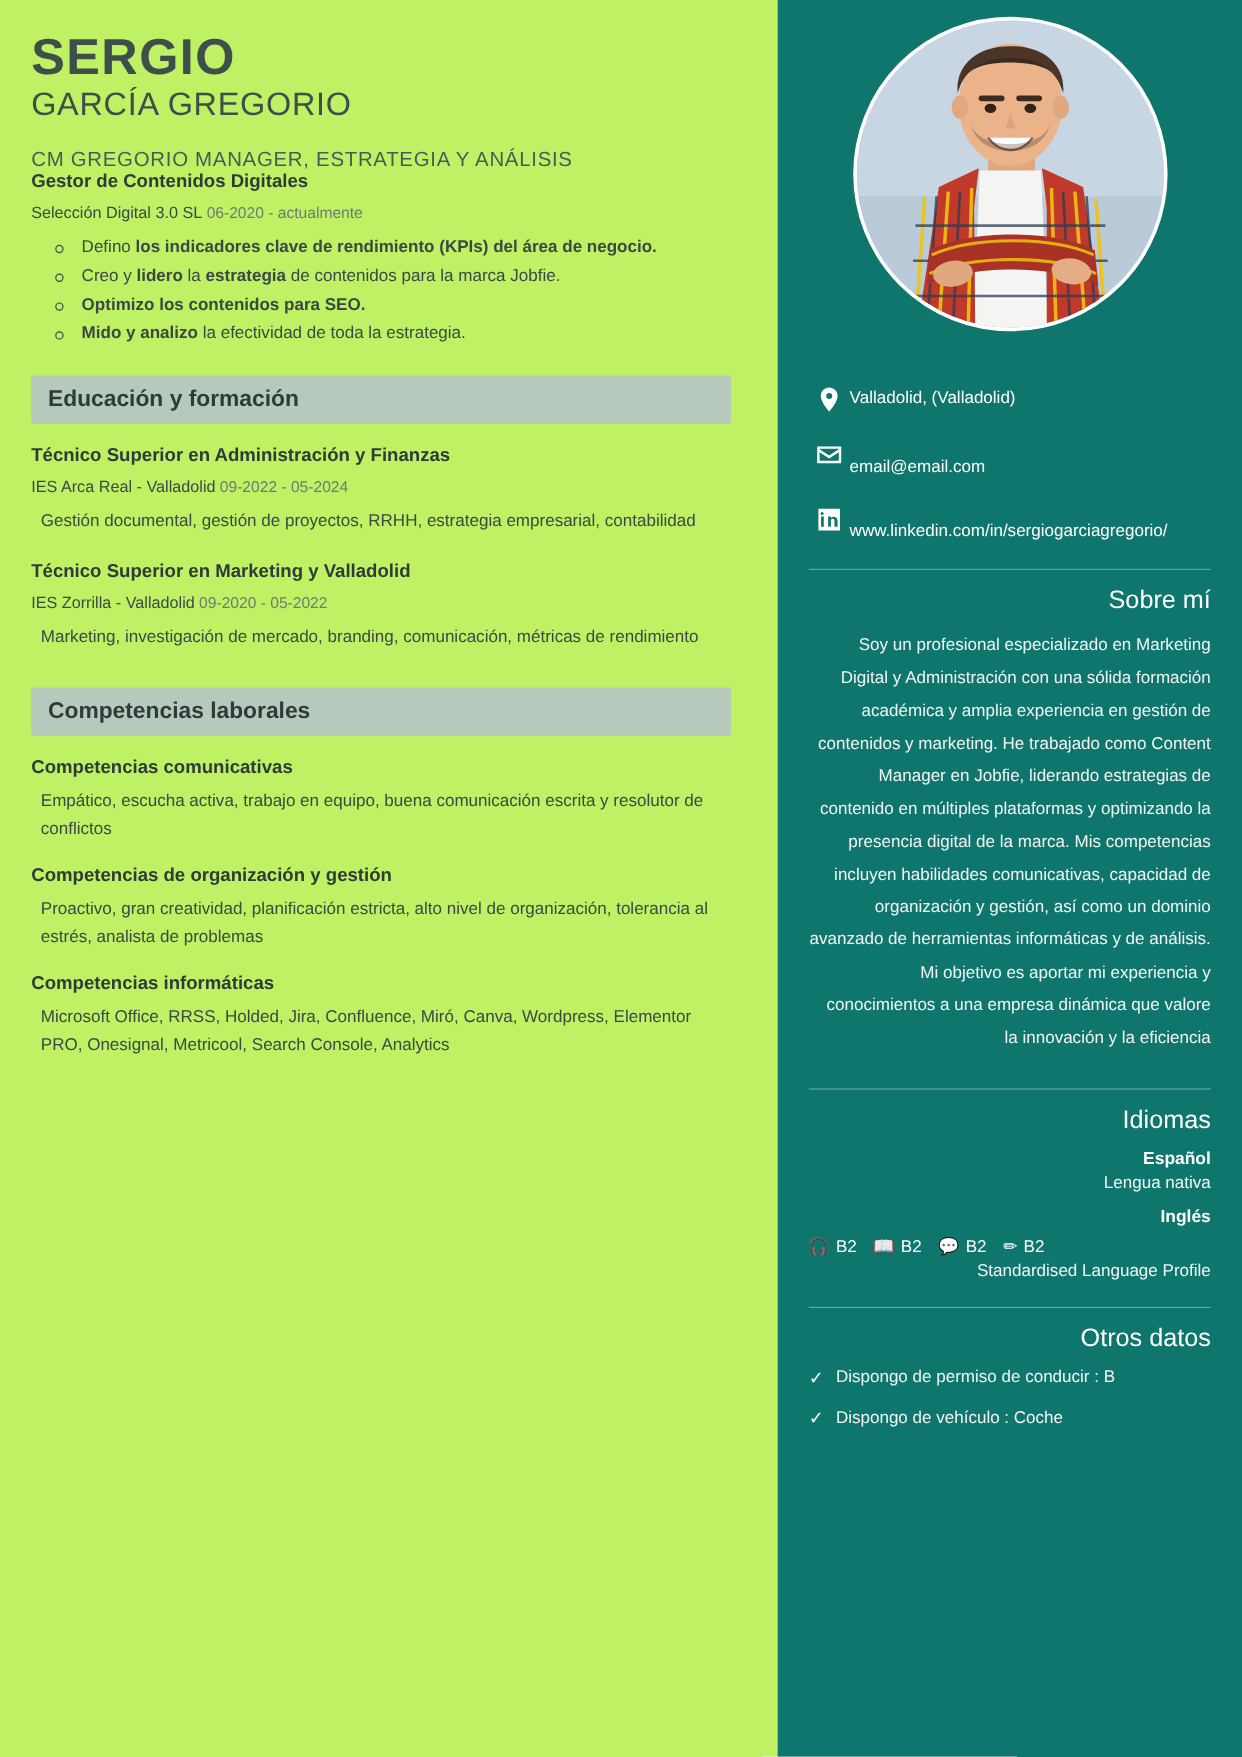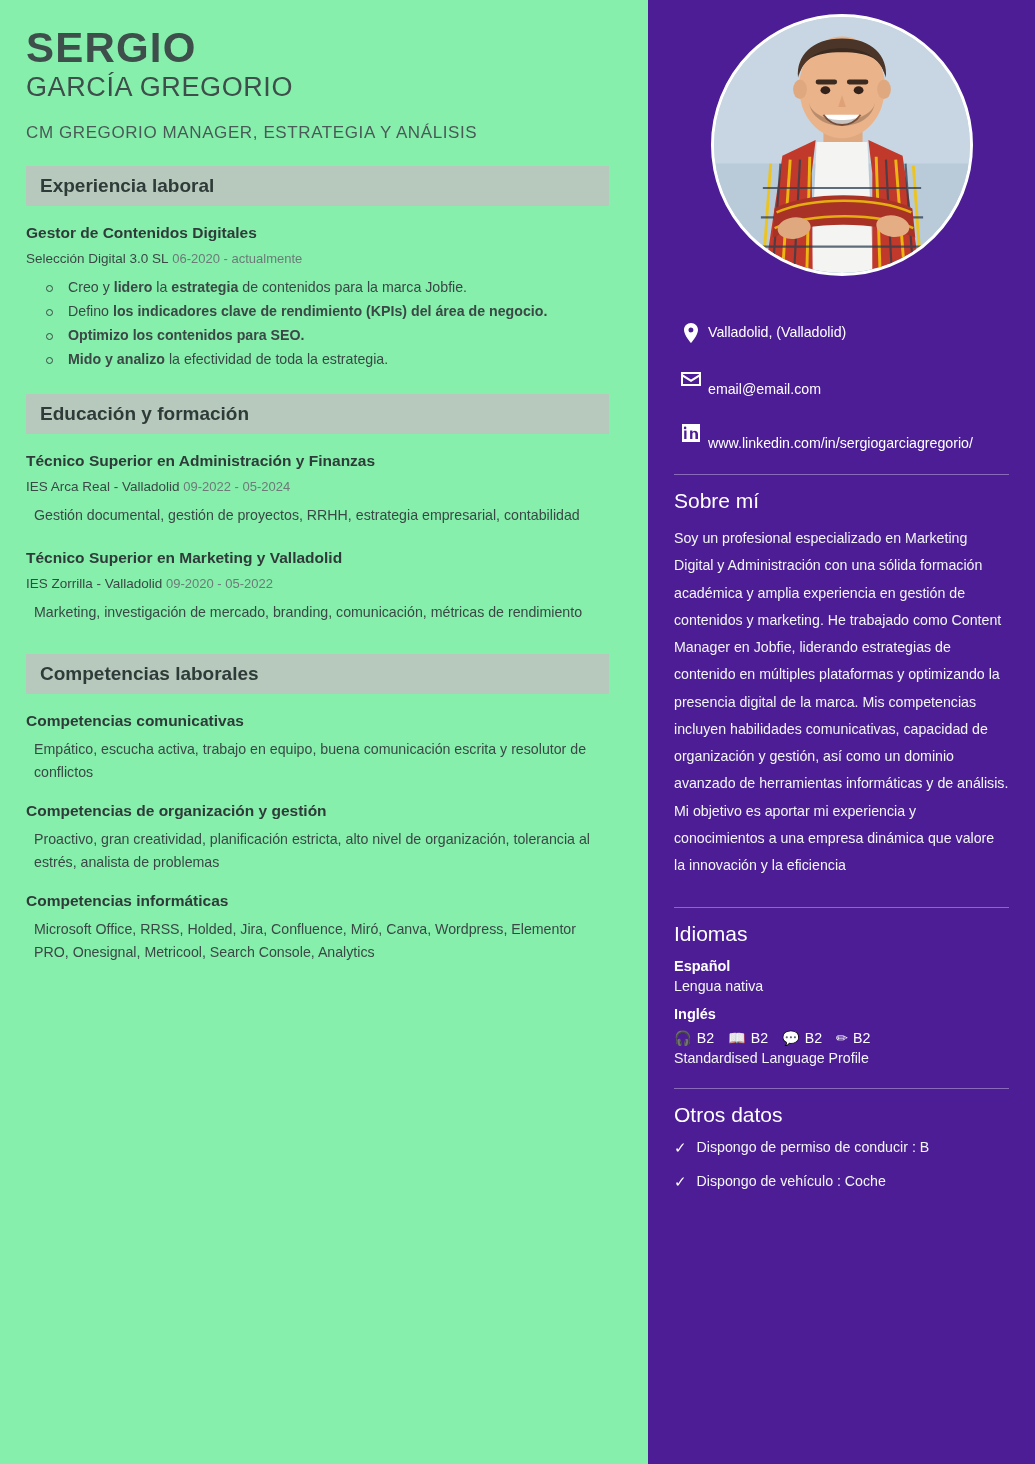--- a/index.html
+++ b/index.html
@@ -14,21 +14,21 @@
     width: 1035px;
     height: 1464px;
     display: flex;
     overflow: hidden;
   }
 
   
   .left {
     width: 648px;
     height: 100%;
-    background: #86efac;
+    background: #bef264;
     padding: 26px 40px 0 26px;
     position: relative;
   }
   .name-first {
     font-size: 42px;
     font-weight: bold;
     color: #3e4e4a;
     letter-spacing: 1.2px;
     line-height: 1.05;
   }
@@ -112,24 +112,25 @@
     font-weight: bold;
     color: #2f3b38;
     margin-top: 18px;
     margin-bottom: 8px;
   }
 
   
   .right {
     width: 387px;
     height: 100%;
-    background: #4c1d95;
+    background: #0f766e;
     color: #ffffff;
     padding: 0 26px;
     position: relative;
+    text-align: right;
   }
   .photo-wrap {
     width: 262px;
     height: 262px;
     border-radius: 50%;
     overflow: hidden;
     margin: 14px auto 0 auto;
     border: 3px solid #ffffff;
     position: relative;
     background: #c3d3e0;
@@ -215,31 +216,28 @@
 </head>
 <body>
 
 <div class="cv">
 
   <div class="left">
     <div class="name-first">SERGIO</div>
     <div class="name-last">GARCÍA GREGORIO</div>
     <div class="job-title">CM GREGORIO MANAGER, ESTRATEGIA Y ANÁLISIS</div>
 
-    <div class="section-bar">
-      <span>Experiencia laboral</span>
-    </div>
 
     <div id="experience-container">
         <div class="entry">
           <div class="entry-title">Gestor de Contenidos Digitales</div>
           <div class="entry-sub"><span>Selección Digital 3.0 SL</span><span class="dates"> 06-2020 - actualmente</span></div>
           <ul class="bullets">
+            <li><span>Defino </span><span class="b">los indicadores clave de rendimiento (KPIs) del área de negocio.</span></li>
             <li><span>Creo y </span><span class="b">lidero</span><span> la </span><span class="b">estrategia</span><span> de contenidos para la marca Jobfie.</span></li>
-            <li><span>Defino </span><span class="b">los indicadores clave de rendimiento (KPIs) del área de negocio.</span></li>
             <li><span class="b">Optimizo los contenidos para SEO.</span></li>
             <li><span class="b">Mido y analizo</span><span> la efectividad de toda la estrategia.</span></li>
           </ul>
         </div>
       </div>
 
     <div class="section-bar">
       <span>Educación y formación</span>
     </div>
 

